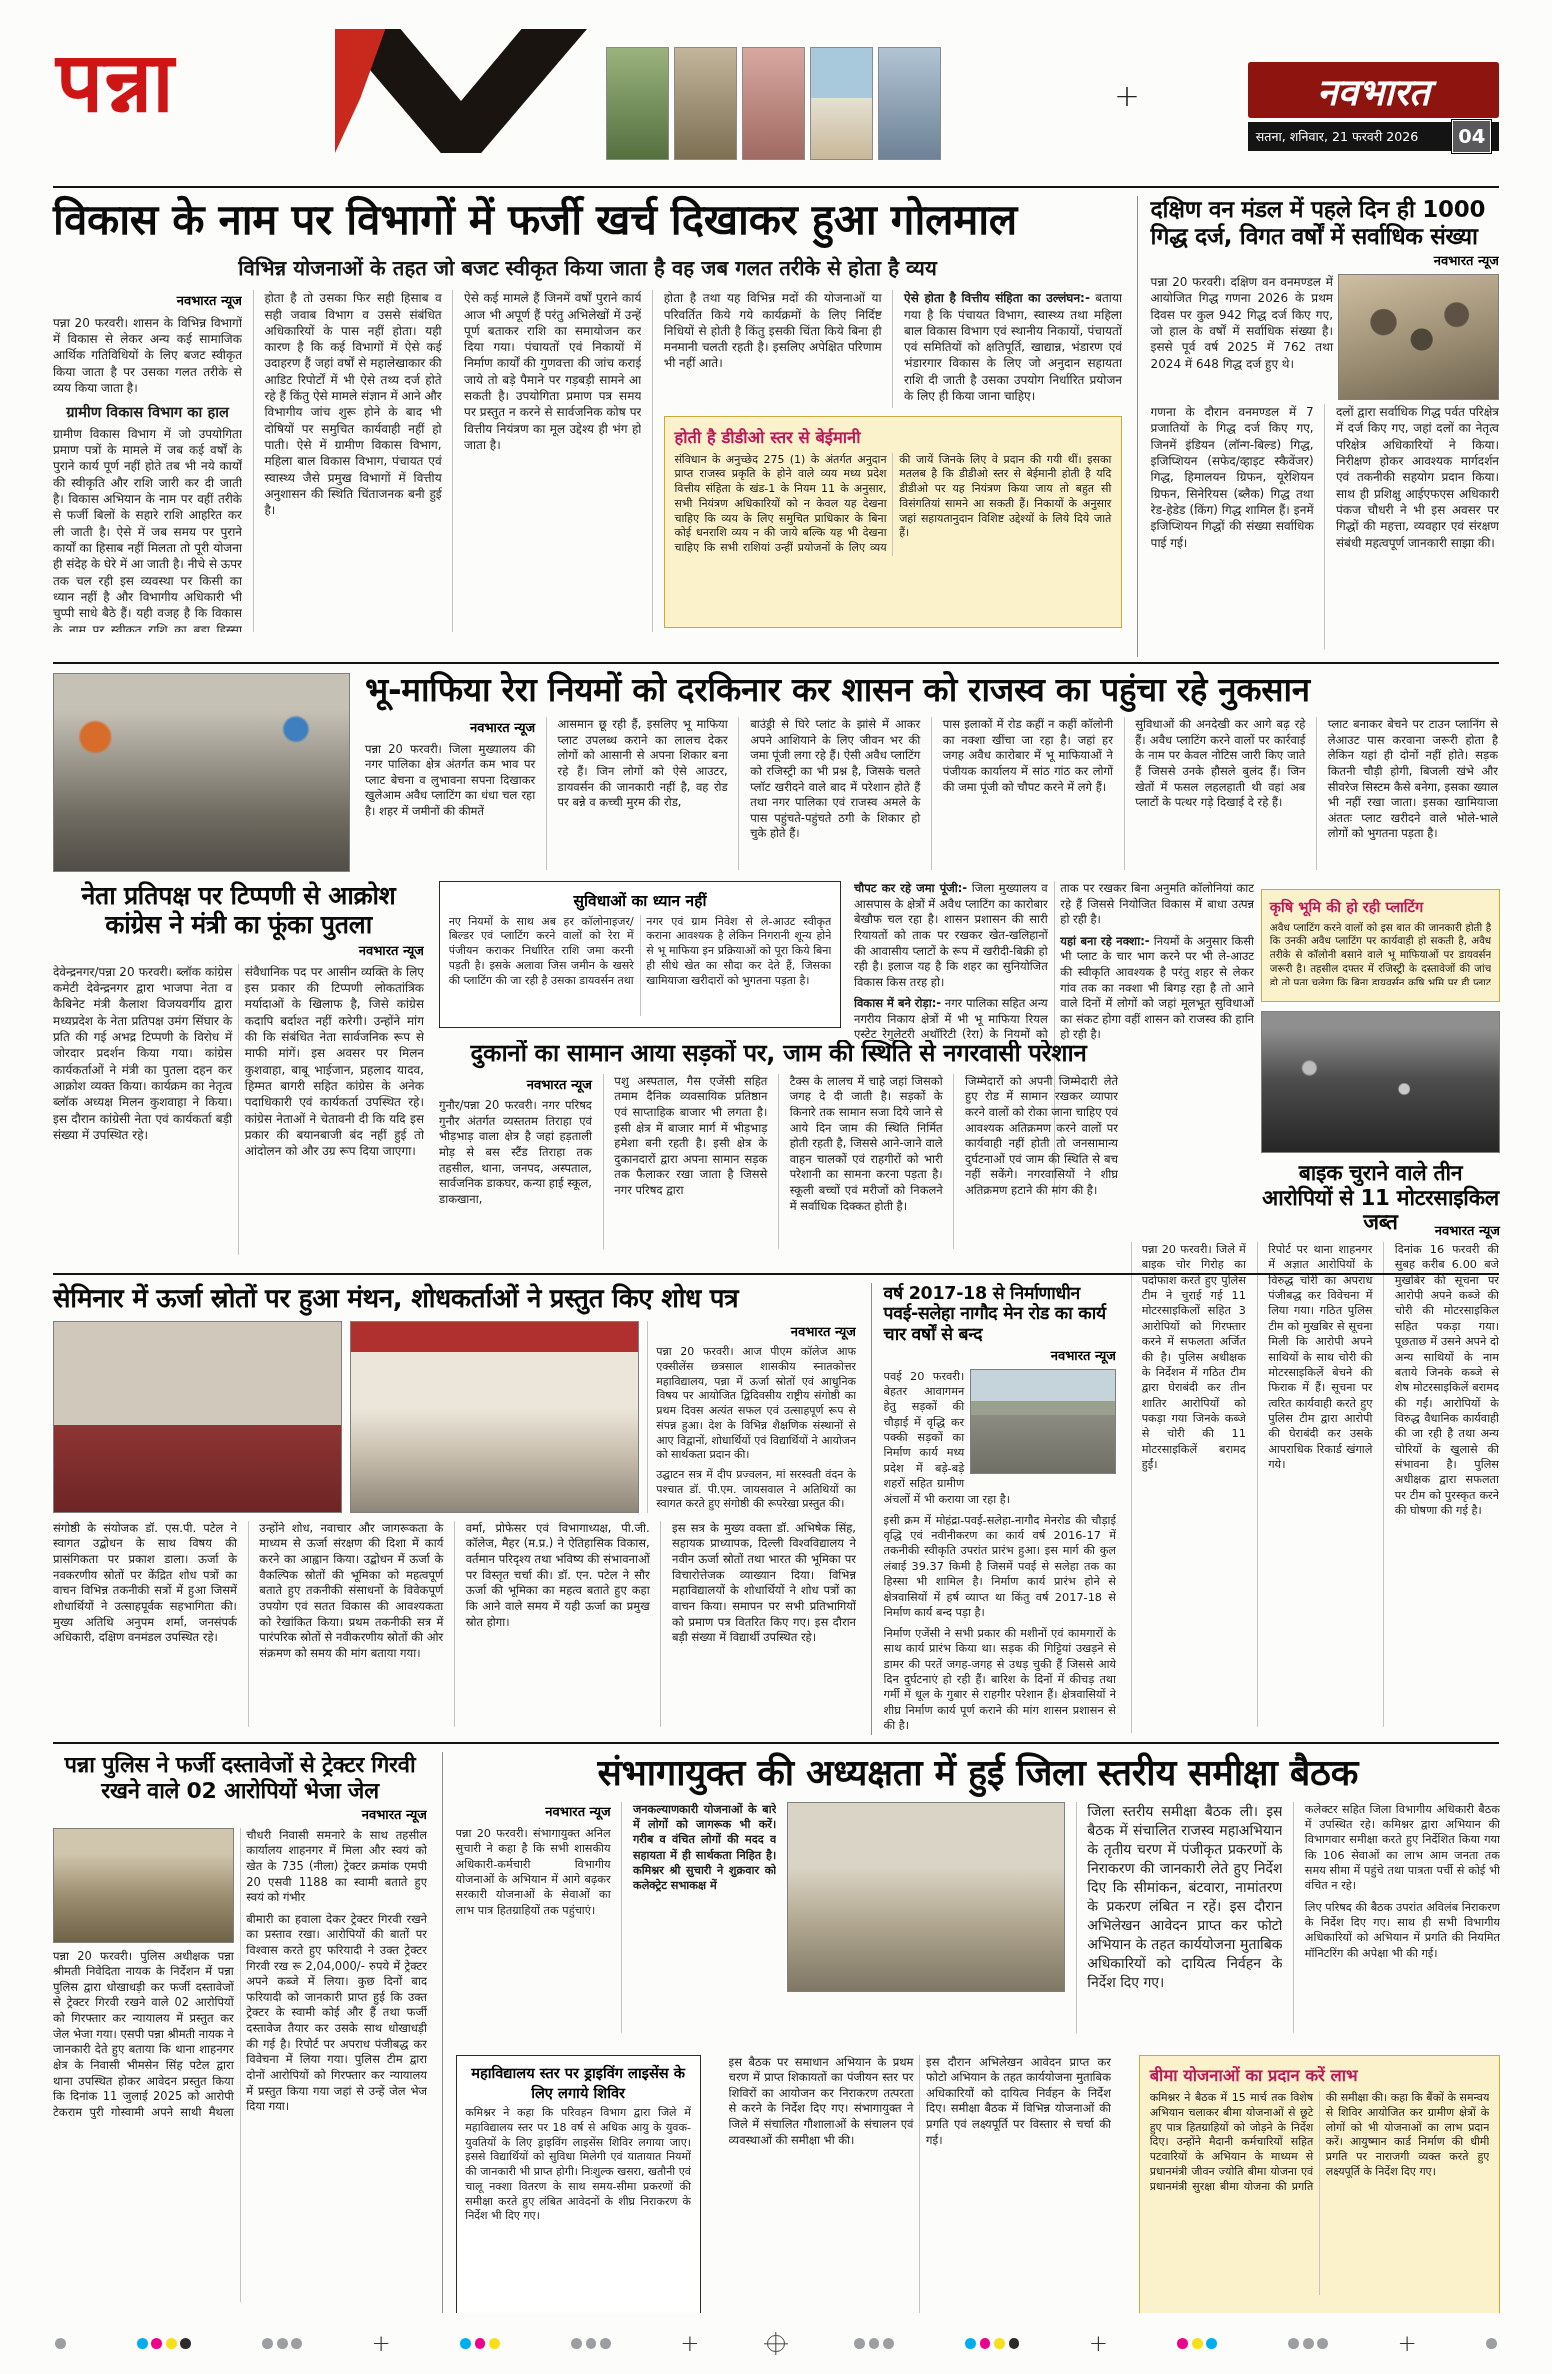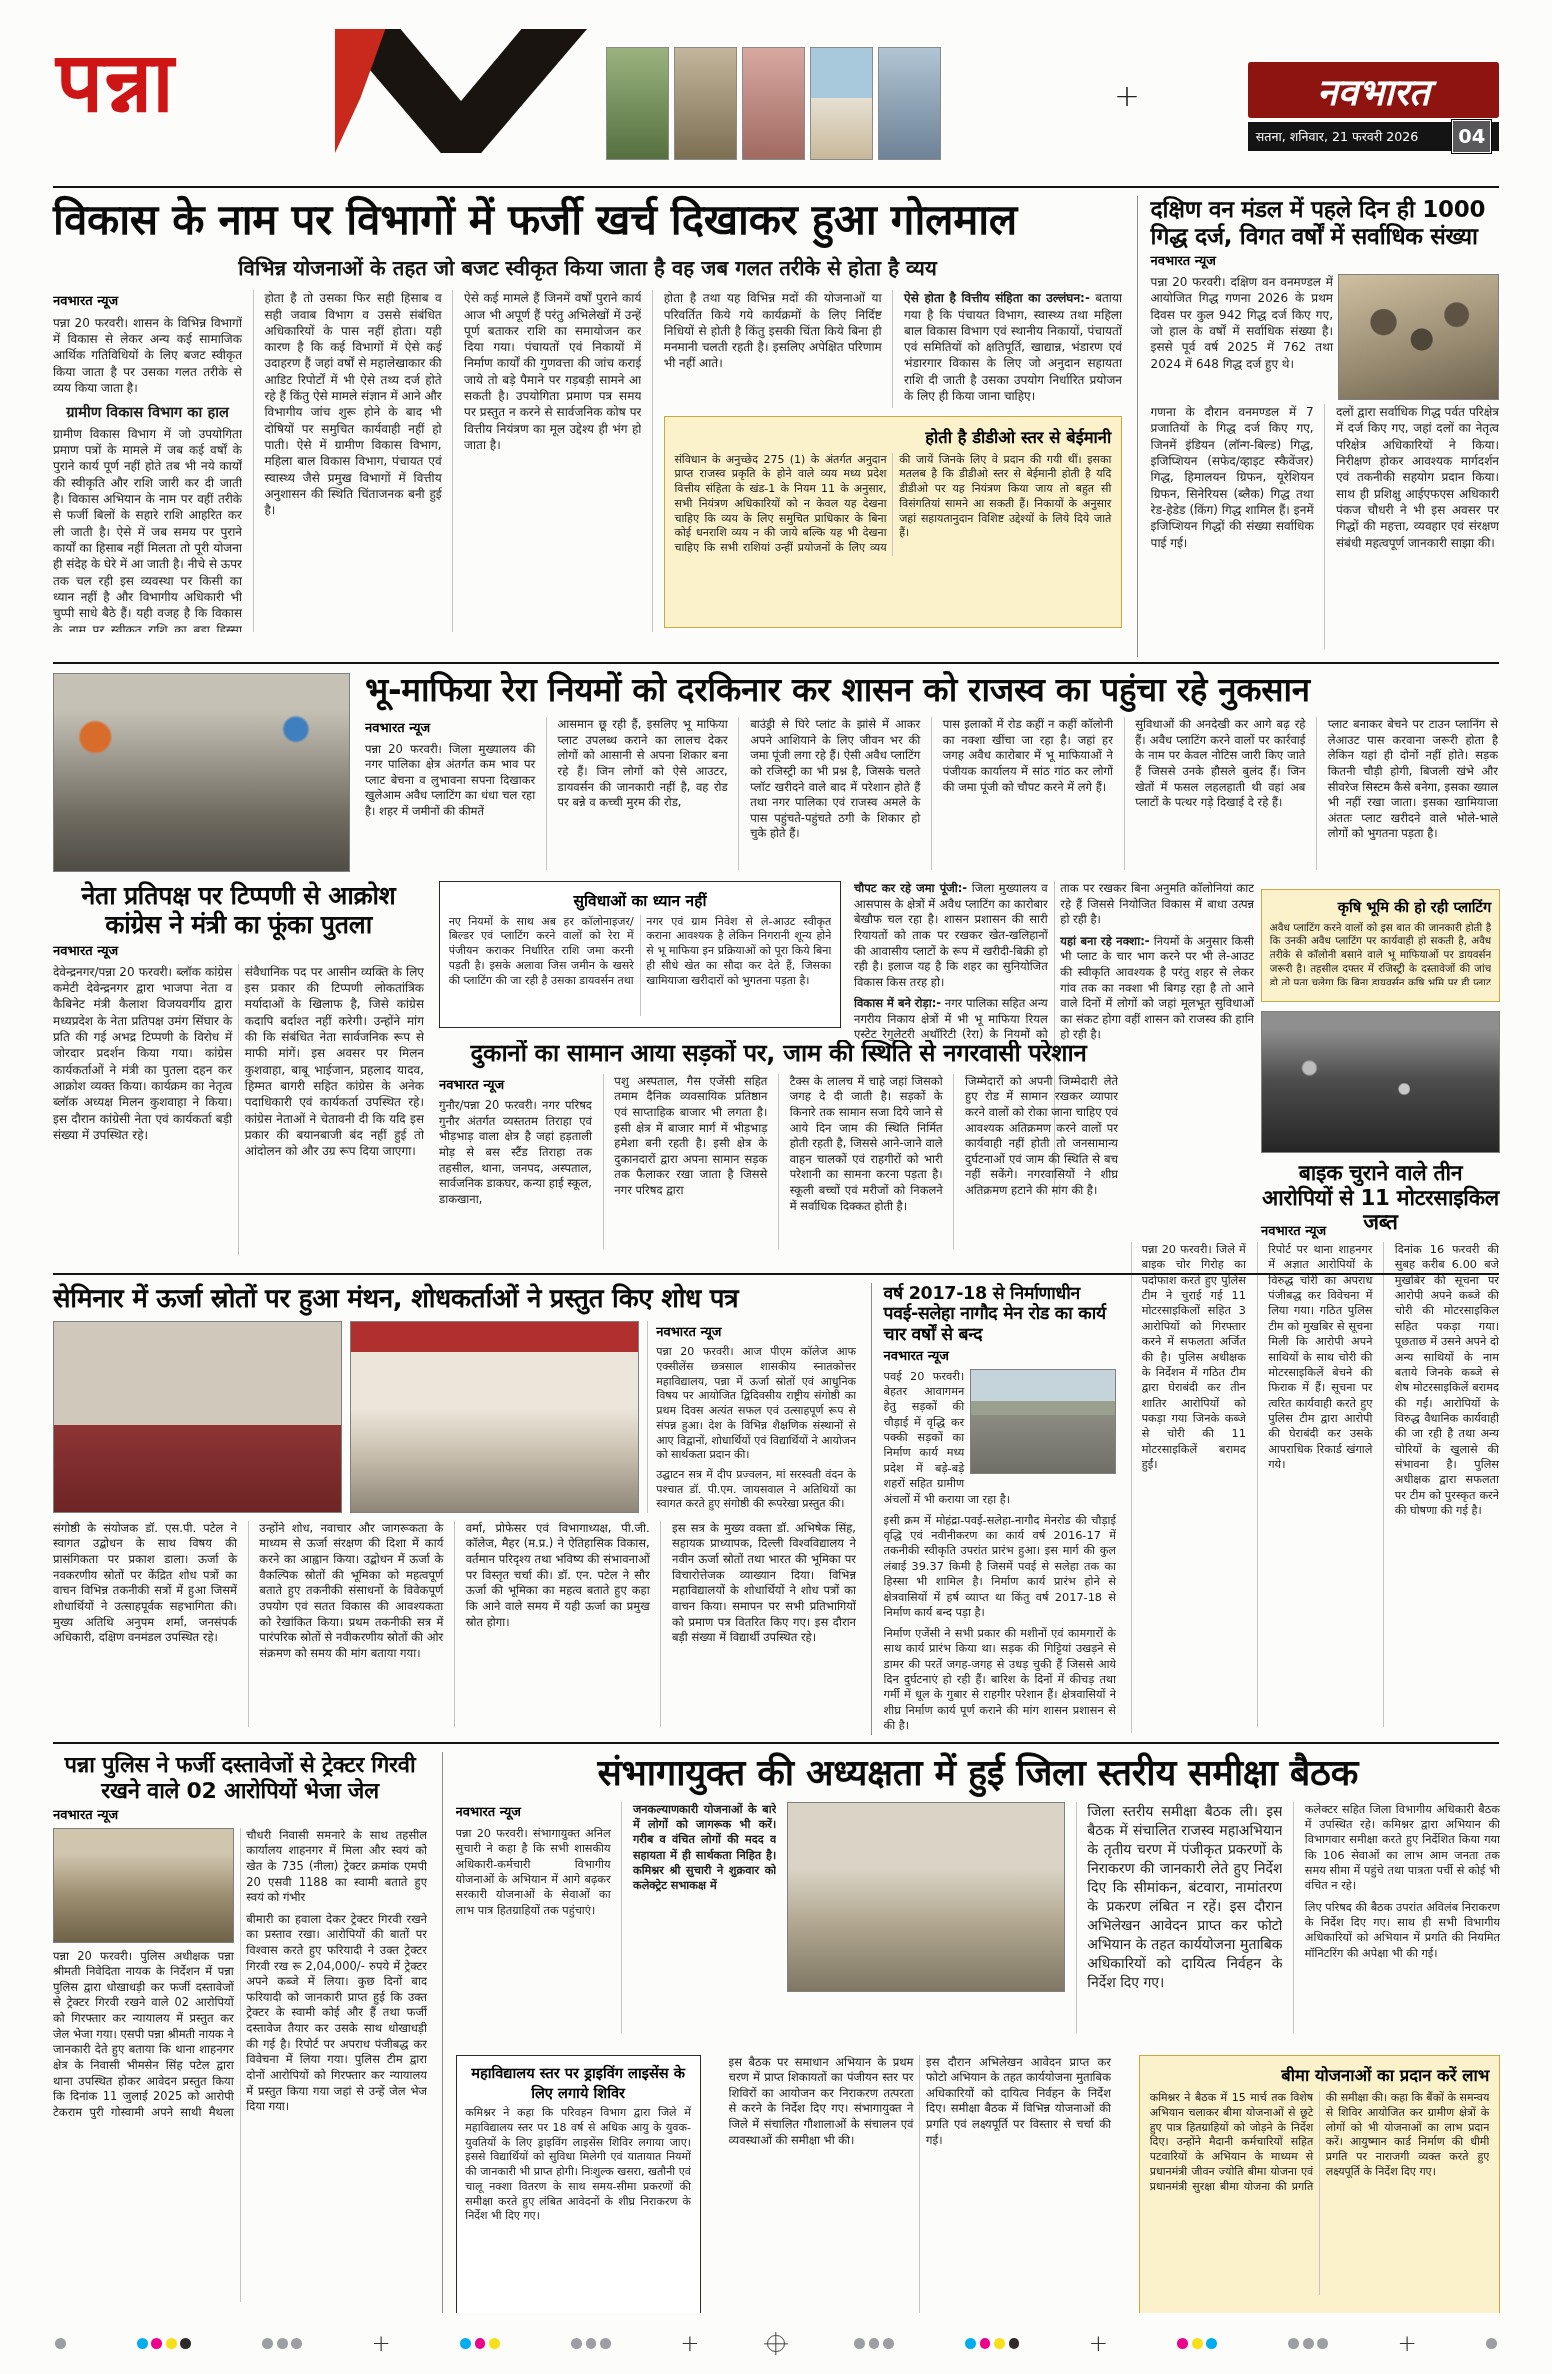--- a/index.html
+++ b/index.html
@@ -3,31 +3,31 @@
 <meta charset="utf-8">
 <style>
 *{margin:0;padding:0;box-sizing:border-box}
 html,body{width:1553px}
 body{height:2375px;position:relative;background:#fcfcfa;font-family:"DejaVu Sans","Liberation Sans",sans-serif;color:#171717;overflow:hidden}
 .abs{position:absolute}
 .clip{overflow:hidden}
 .rule-h{background:#141414;height:1.9px}
 .photo{border:1px solid #7f7f7f;position:relative;overflow:hidden}
 .headline{font-weight:bold;color:#0b0b0b;line-height:1.16;letter-spacing:-0.3px}
-.byline{font-weight:bold;text-align:left;font-size:13px;color:#000;margin:1.9px 0 4.9px}
+.byline{font-weight:bold;text-align:right;font-size:13px;color:#000;margin:1.9px 0 4.9px}
 .bodytext{font-size:12px;line-height:1.36;text-align:justify;color:#1e1e1e}
 .bodytext p{margin-bottom:5.8px}
 .small{font-size:11px;line-height:1.34}
 .xcols{display:flex;align-items:stretch}
 .xcol{flex:1;min-width:0}
 .xcol + .xcol{border-left:1px solid #c3c3c3;margin-left:10.7px;padding-left:10.7px}
 .subhead2{font-weight:bold;text-align:center;font-size:14.6px;margin:5.8px 0 3.9px}
 .cols2{column-count:2;column-gap:12.6px;column-rule:1px solid #c3c3c3}
 .ybox{background:#fbf2cb;border:1px solid #c9a83e;padding:7.8px 9.7px}
-.ybox-title{font-weight:bold;text-align:right;color:#000000;margin-bottom:4.9px}
+.ybox-title{font-weight:bold;text-align:left;color:#be185d;margin-bottom:4.9px}
 .wbox{background:#fff;border:1.5px solid #2b2b2b;padding:6.8px 8.7px}
 .wbox-title{font-weight:bold;text-align:center;color:#000000;margin-bottom:3.9px}
 
 .region-logo{left:56px;top:33px;font-size:83px;font-weight:800;color:#ce1515;line-height:1.2;letter-spacing:1.9px}
 .logo-graphic{left:335px;top:29px;width:252px;height:124px}
 .tri-black{position:absolute;inset:0;background:#1a1410;clip-path:polygon(0 0,26% 0,50% 58%,74% 0,100% 0,58% 100%,42% 100%)}
 .tri-red{position:absolute;inset:0;background:#c8291c;clip-path:polygon(0 0,20% 0,10% 56%,0 100%)}
 .photo-strip{left:606px;top:47px;width:335px;height:113px;display:flex;gap:4.9px}
 .mphoto{flex:1;border:1px solid #8a8a8a}
 .mp1{background:linear-gradient(180deg,#9ab37e,#55703f)}

